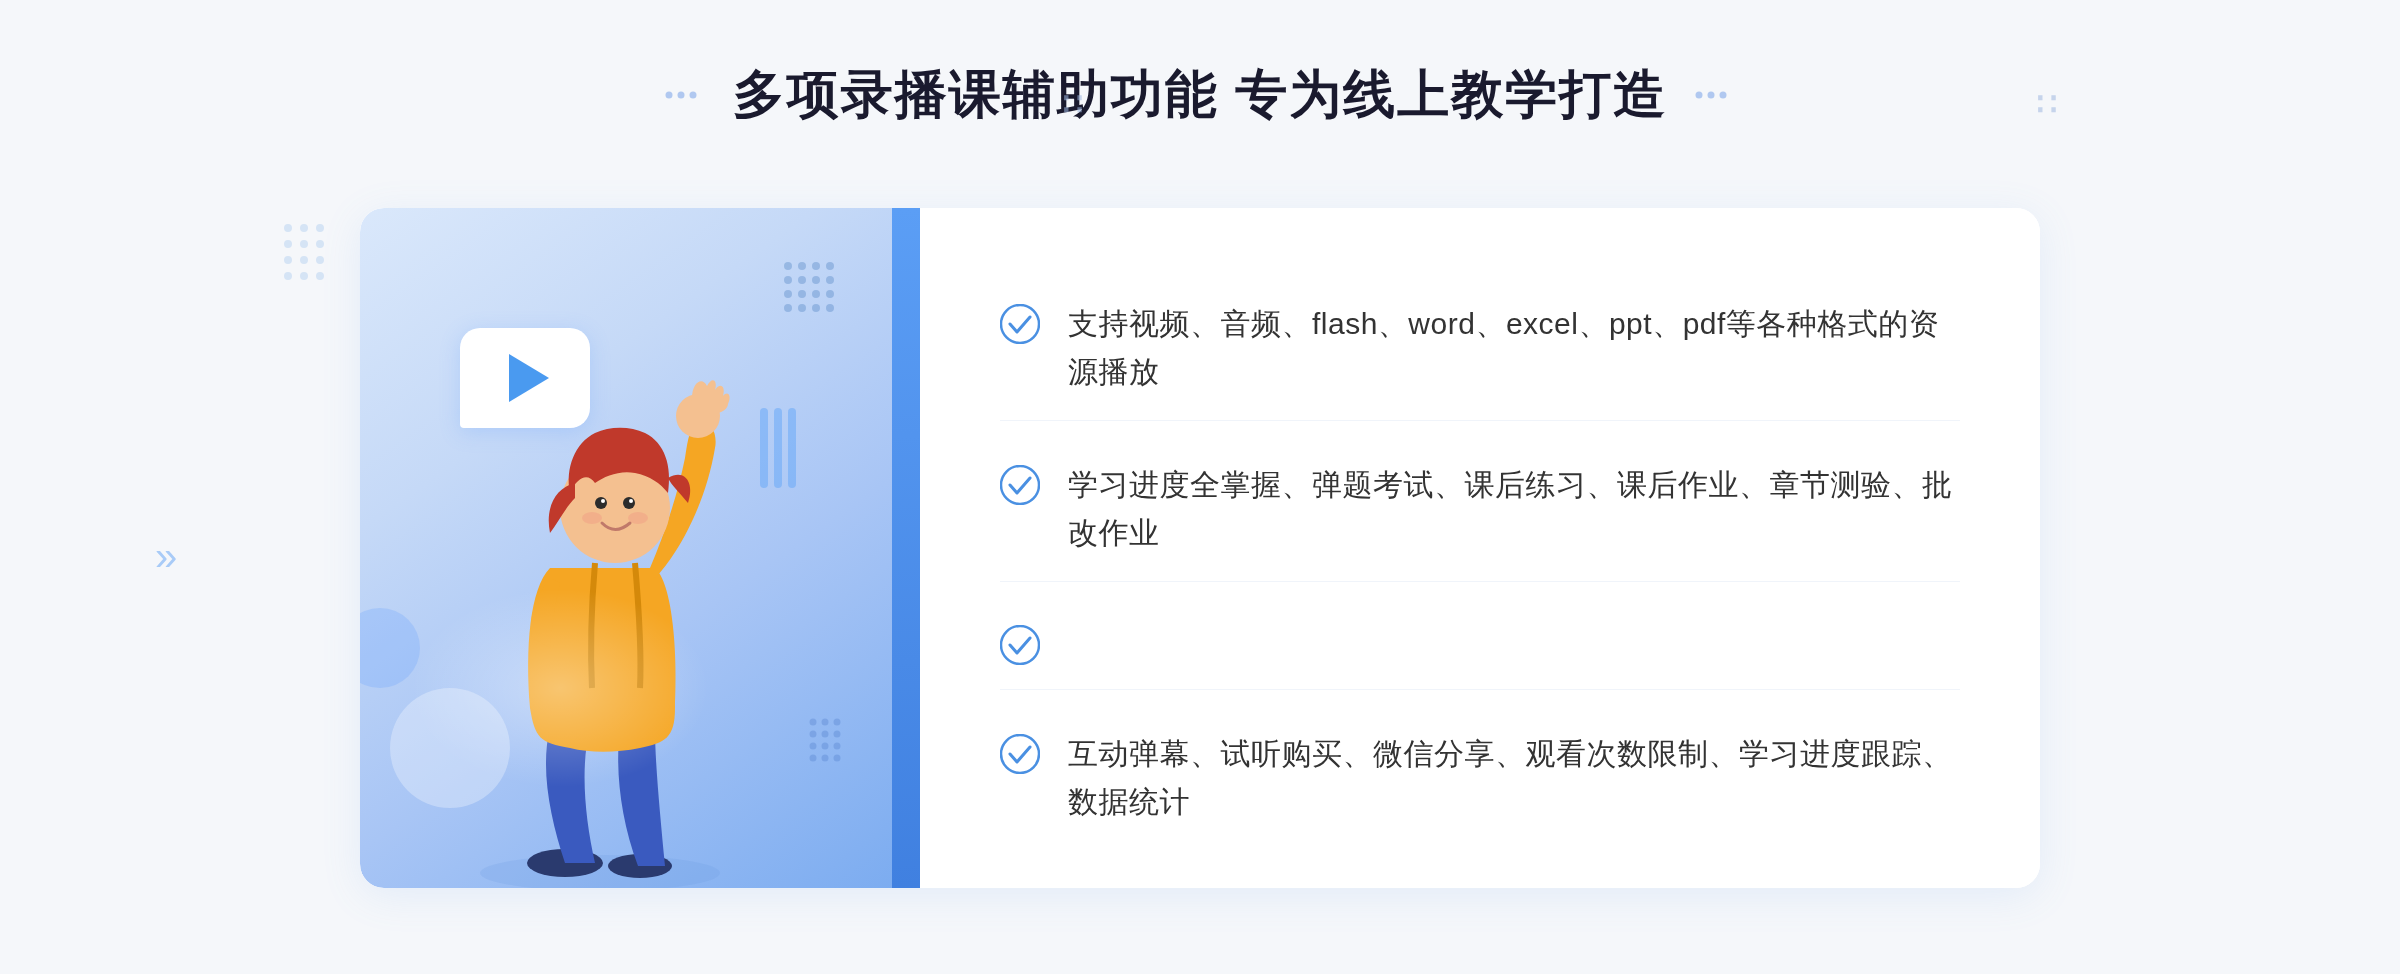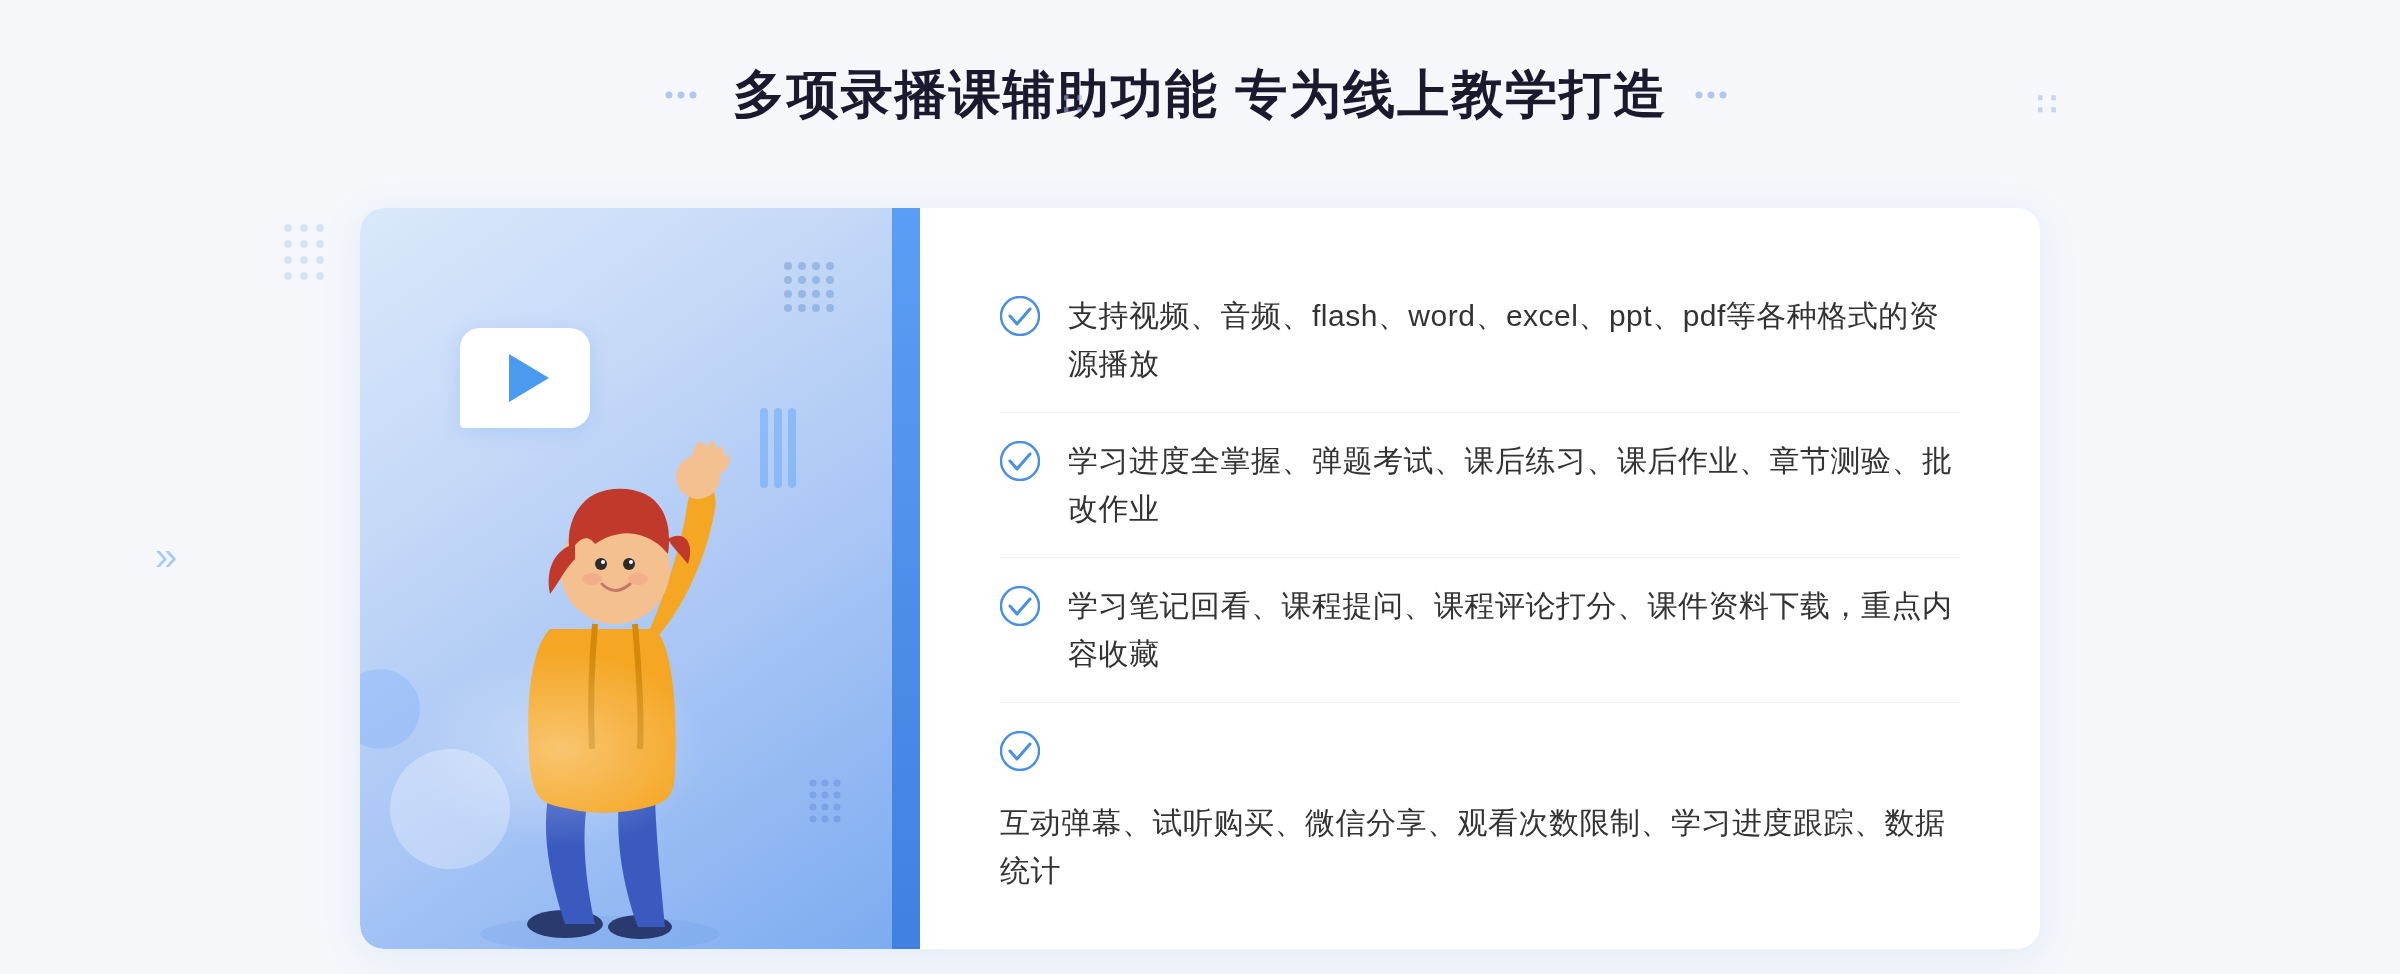--- a/index.html
+++ b/index.html
@@ -170,21 +170,20 @@
     .feature-item {
       display: flex;
       align-items: flex-start;
       gap: 28px;
       padding: 24px 0;
       border-bottom: 1px solid #f0f4fa;
     }
 
     .feature-item:last-child {
       border-bottom: none;
-      flex-direction: column;
     }
 
     .check-icon {
       width: 40px;
       height: 40px;
       flex-shrink: 0;
       margin-top: 4px;
     }
 
     .feature-text {
@@ -357,21 +356,20 @@
         <span class="feature-text">学习进度全掌握、弹题考试、课后练习、课后作业、章节测验、批改作业</span>
       </div>
 
       <div class="feature-item">
         <div class="check-icon">
           <svg width="40" height="40" viewBox="0 0 40 40">
             <circle cx="20" cy="20" r="19" fill="none" stroke="#4a90e2" stroke-width="2.5"></circle>
             <path d="M10 20 L17 28 L30 13" stroke="#4a90e2" stroke-width="3" fill="none" stroke-linecap="round" stroke-linejoin="round"></path>
           </svg>
         </div>
-        <span class="feature-text">学习笔记回看、课程提问、课程评论打分、课件资料下载，重点内容收藏</span>
       </div>
 
       <div class="feature-item">
         <div class="check-icon">
           <svg width="40" height="40" viewBox="0 0 40 40">
             <circle cx="20" cy="20" r="19" fill="none" stroke="#4a90e2" stroke-width="2.5"></circle>
             <path d="M10 20 L17 28 L30 13" stroke="#4a90e2" stroke-width="3" fill="none" stroke-linecap="round" stroke-linejoin="round"></path>
           </svg>
         </div>
         <span class="feature-text">互动弹幕、试听购买、微信分享、观看次数限制、学习进度跟踪、数据统计</span>

